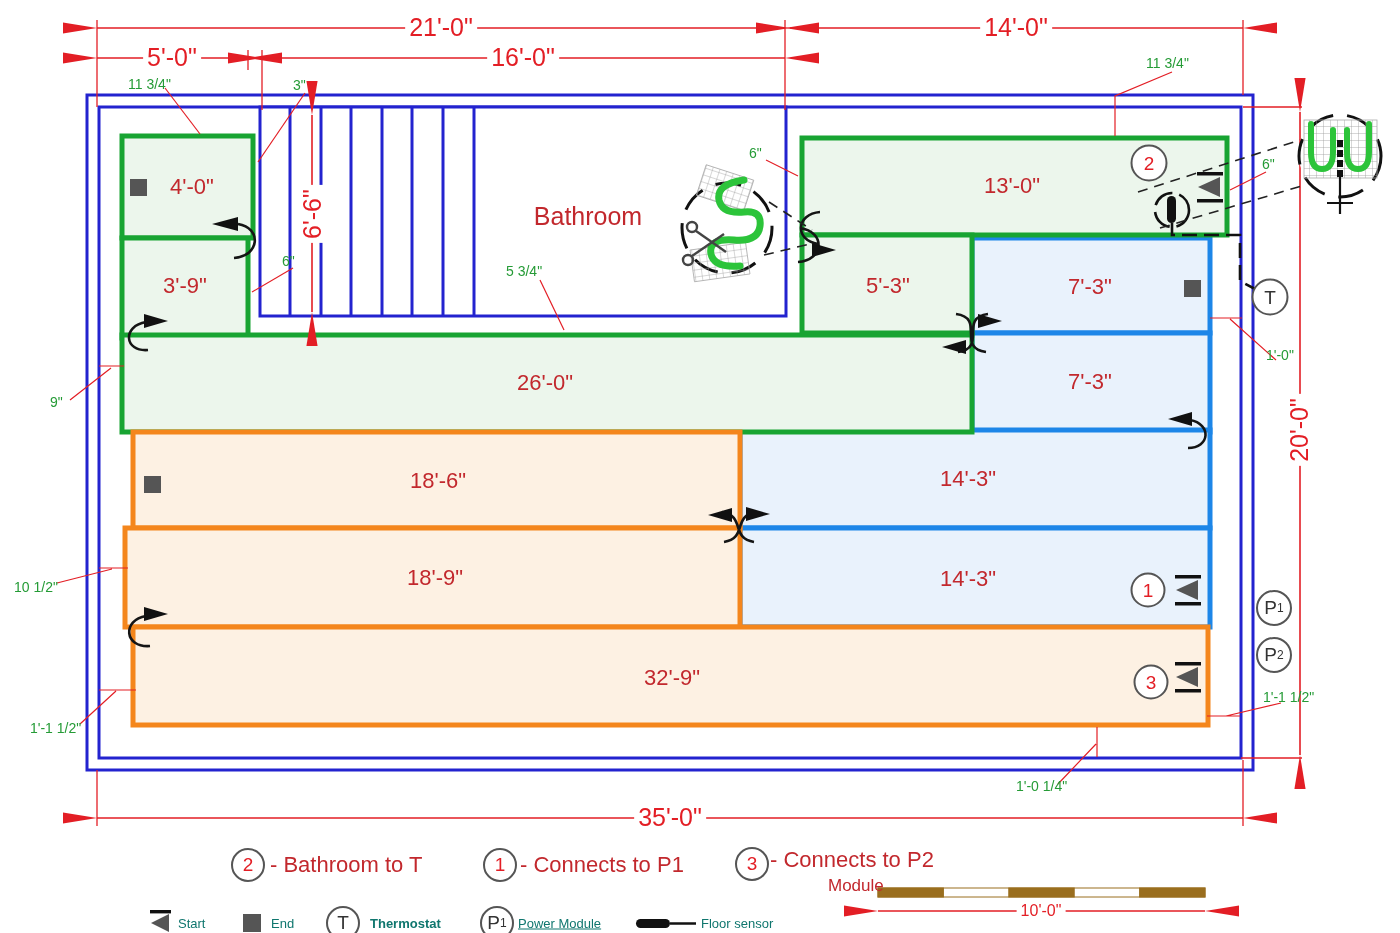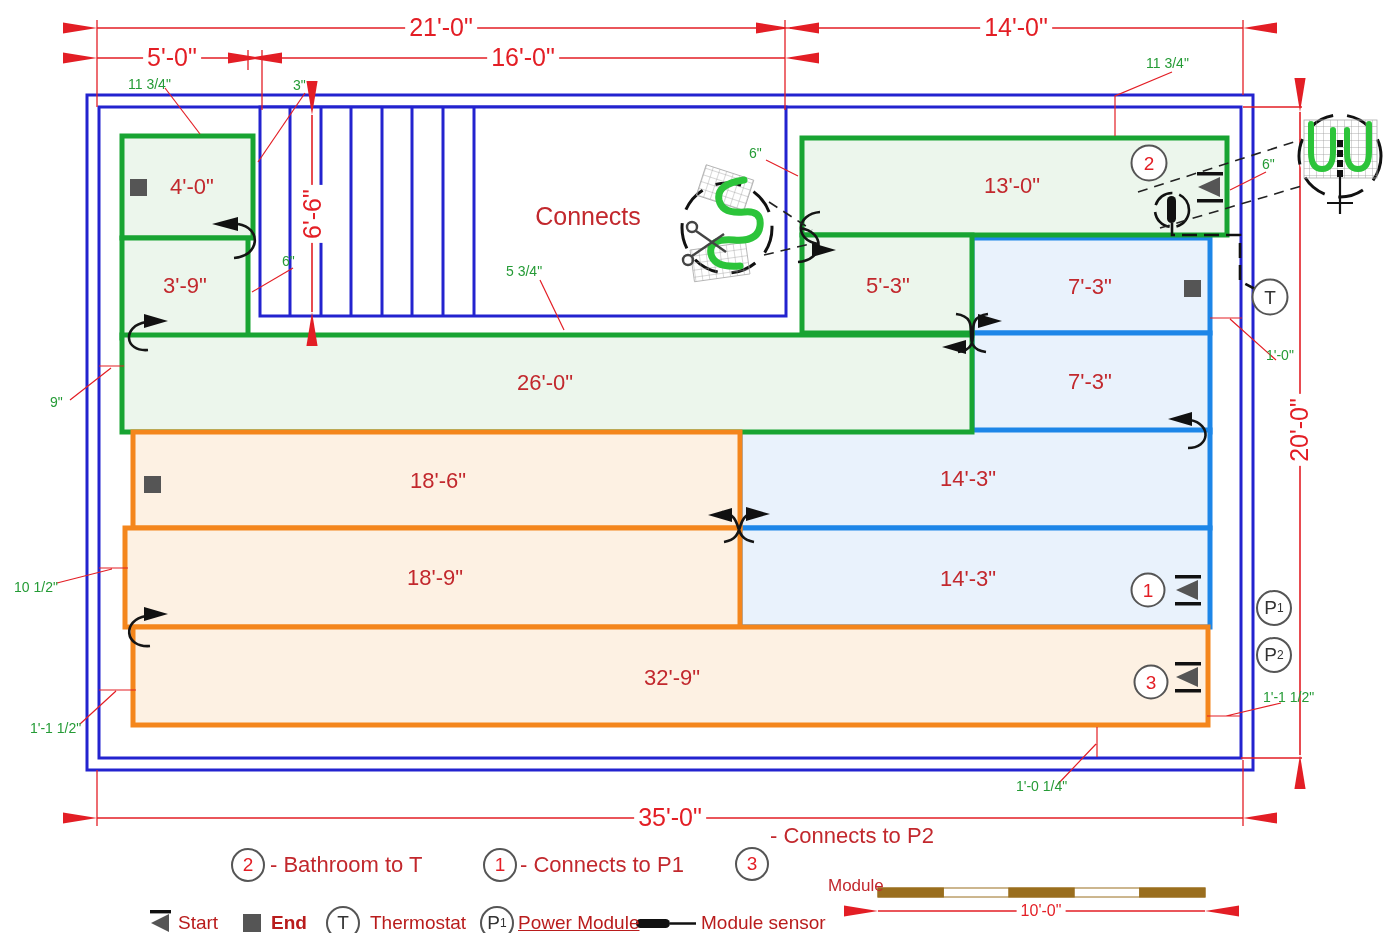--- a/index.html
+++ b/index.html
@@ -10,21 +10,21 @@
   .dim.small{font-size:16px;}
   .dim.rot{transform:translate(-50%,-50%) rotate(-90deg);}
   .reg{color:#c2282d;font-size:22px;transform:translate(-50%,-50%);}
   .room{color:#c2282d;font-size:25px;transform:translate(-50%,-50%);}
   .off{color:#259b36;font-size:14px;}
   .badge{position:absolute;z-index:4;border:2.5px solid #555;border-radius:50%;background:#fff;
          display:flex;align-items:center;justify-content:center;transform:translate(-50%,-50%);}
   .badge .num{color:#e31e25;font-size:19px;}
   .badge .let{color:#333;font-size:19px;}
   .badge sub{font-size:12px;color:#333;}
-  .legend-text{color:#b91c1c;font-size:19px;}
+  .legend-text{color:#0f766e;font-size:13px;}
   .notes-text{color:#c2282d;font-size:22px;}
 </style>
 </head>
 <body>
 
 <div id="canvas">
 
 <svg id="draw" width="1400" height="933" viewBox="0 0 1400 933">
   <defs>
     <marker id="ar" viewBox="0 0 20 8" markerWidth="22" markerHeight="9" refX="0.5" refY="4" orient="auto-start-reverse">
@@ -217,21 +217,21 @@
 
 <div class="lbl dim" style="left:441px;top:27px;">21'-0"</div>
 <div class="lbl dim" style="left:1016px;top:27px;">14'-0"</div>
 <div class="lbl dim" style="left:172px;top:57px;">5'-0"</div>
 <div class="lbl dim" style="left:523px;top:57px;">16'-0"</div>
 <div class="lbl dim rot" style="left:312px;top:214px;">6'-6"</div>
 <div class="lbl dim rot" style="left:1299px;top:430px;">20'-0"</div>
 <div class="lbl dim" style="left:670px;top:817px;">35'-0"</div>
 <div class="lbl dim small" style="left:1041px;top:911px;">10'-0"</div>
 
-<div class="lbl room" style="left:588px;top:216px;">Connects</div>
+<div class="lbl room" style="left:588px;top:216px;">Bathroom</div>
 
 <div class="lbl reg" style="left:192px;top:187px;">4'-0"</div>
 <div class="lbl reg" style="left:185px;top:286px;">3'-9"</div>
 <div class="lbl reg" style="left:1012px;top:186px;">13'-0"</div>
 <div class="lbl reg" style="left:888px;top:286px;">5'-3"</div>
 <div class="lbl reg" style="left:545px;top:383px;">26'-0"</div>
 <div class="lbl reg" style="left:1090px;top:287px;">7'-3"</div>
 <div class="lbl reg" style="left:1090px;top:382px;">7'-3"</div>
 <div class="lbl reg" style="left:438px;top:481px;">18'-6"</div>
 <div class="lbl reg" style="left:968px;top:479px;">14'-3"</div>
@@ -279,30 +279,30 @@
       <span class="num">2</span>
     </div>
 <div class="lbl notes-text" style="left:270px;top:865px;transform:translateY(-50%);">- Bathroom to T</div>
 <div class="badge" style="left:500px;top:865px;width:30px;height:30px;">
       <span class="num">1</span>
     </div>
 <div class="lbl notes-text" style="left:520px;top:865px;transform:translateY(-50%);">- Connects to P1</div>
 <div class="badge" style="left:752px;top:864px;width:30px;height:30px;">
       <span class="num">3</span>
     </div>
-<div class="lbl notes-text" style="left:770px;top:836px;transform:translateY(-50%);">- Connects to P2</div>
+<div class="lbl notes-text" style="left:770px;top:860px;transform:translateY(-50%);">- Connects to P2</div>
 
 <div class="lbl legend-text" style="left:178px;top:923px;transform:translateY(-50%);">Start</div>
-<div class="lbl legend-text" style="left:271px;top:923px;transform:translateY(-50%);font-weight:bold;">End</div>
+<div class="lbl legend-text" style="left:271px;top:923px;transform:translateY(-50%);">End</div>
 <div class="badge" style="left:343px;top:923px;width:30px;height:30px;">
       <span class="let">T</span>
     </div>
-<div class="lbl legend-text" style="left:370px;top:923px;transform:translateY(-50%);">Thermostat</div>
+<div class="lbl legend-text" style="left:370px;top:923px;transform:translateY(-50%);font-weight:bold;">Thermostat</div>
 <div class="badge" style="left:497px;top:923px;width:30px;height:30px;">
       <span class="let">P</span>
       <sub>1</sub>
     </div>
 <div class="lbl legend-text" style="left:518px;top:923px;transform:translateY(-50%);text-decoration:underline;">Power Module</div>
-<div class="lbl legend-text" style="left:701px;top:923px;transform:translateY(-50%);">Module sensor</div>
+<div class="lbl legend-text" style="left:701px;top:923px;transform:translateY(-50%);">Floor sensor</div>
 
 <div class="lbl" style="left:828px;top:886px;color:#c2282d;font-size:17px;transform:translateY(-50%);">Module</div>
 
 </div>
 
 </body></html>

